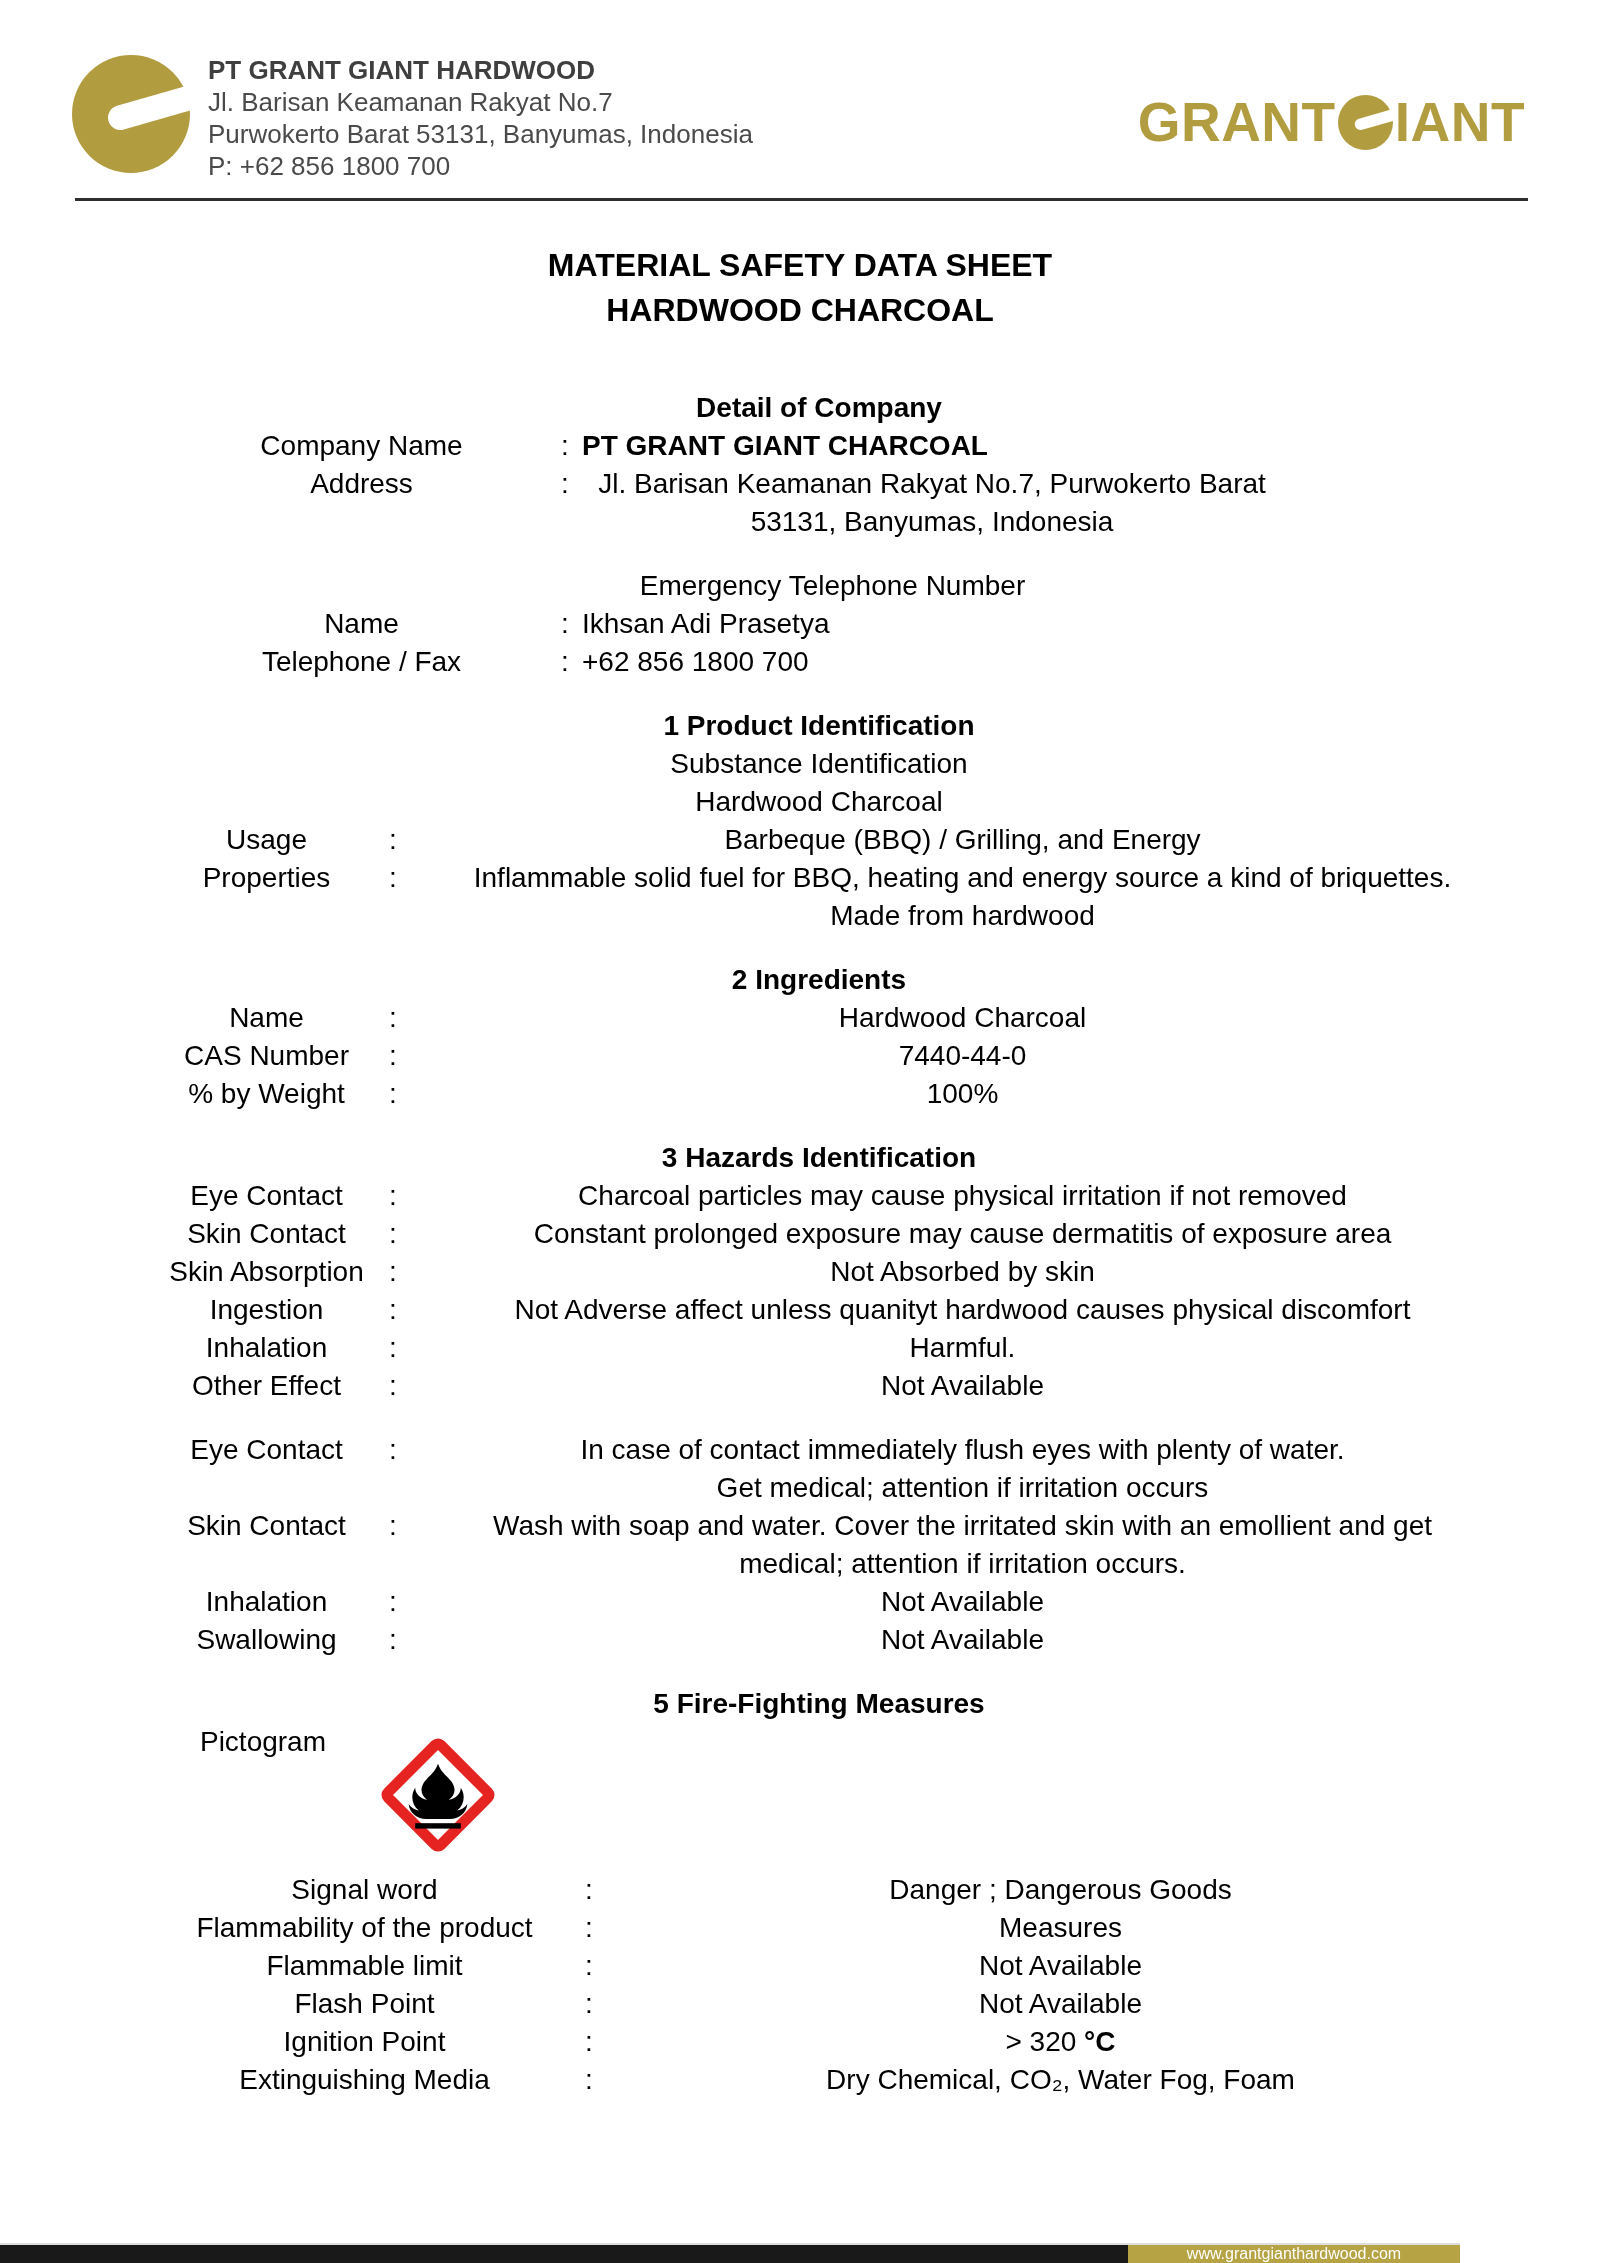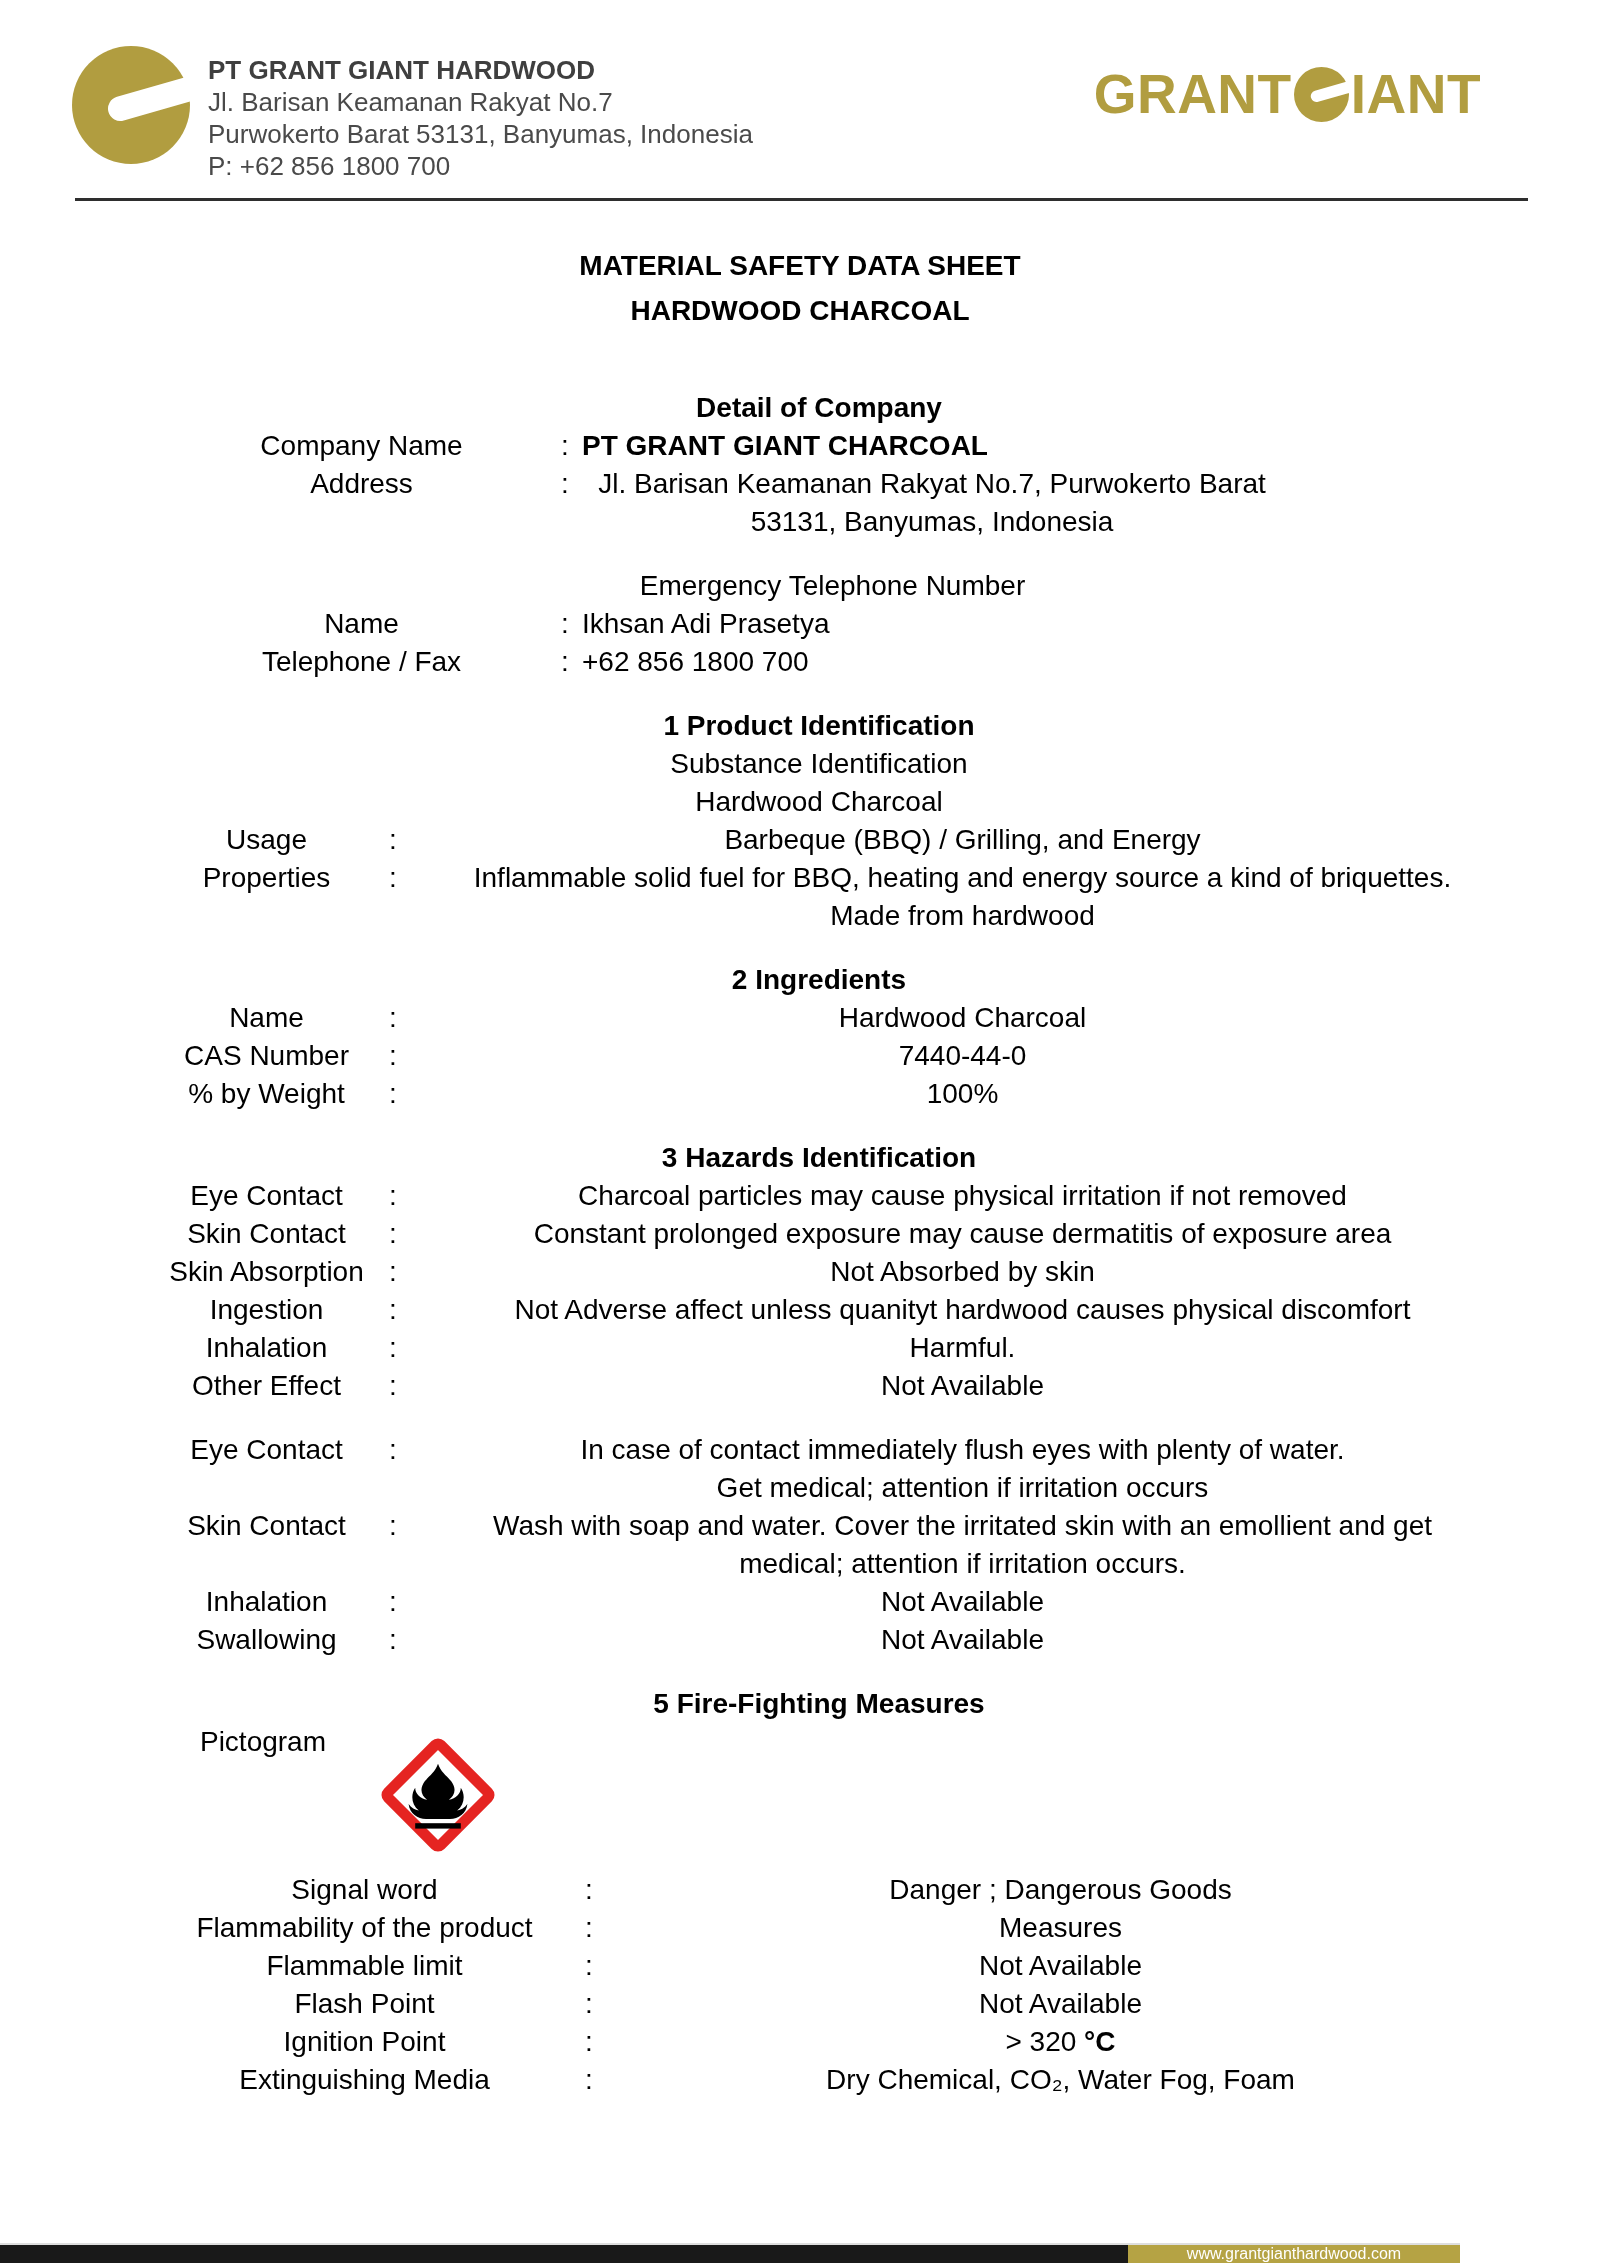--- a/index.html
+++ b/index.html
@@ -4,31 +4,31 @@
 <style>
   * { box-sizing: border-box; }
   html,body { margin:0; padding:0; }
   body {
     width:1600px; height:2263px; position:relative;
     background:#ffffff; color:#000;
     font-family:"Liberation Sans", sans-serif;
     overflow:hidden;
   }
   
-  .page-header { display:flex; align-items:flex-start; padding:46px 119px 0 72px; }
+  .page-header { display:flex; align-items:center; padding:46px 75px 0 72px; }
   .logo-mark { flex:none; }
   .logo-mark svg { width:118px; height:118px; display:block; }
   .company-block { margin-left:18px; padding-top:8px; font-size:26px; line-height:32px; color:#4a4a4a; }
   .company-name { font-weight:bold; color:#3f3f3f; }
   .wordmark { margin-left:auto; display:flex; align-items:center; margin-top:16px;
               color:#b19d40; font-weight:bold; font-size:55px; letter-spacing:0.5px; }
   .wordmark svg { width:55px; height:55px; display:block; margin:0 2px; }
   .header-rule { border:0; border-top:3px solid #2e2e2e; margin:16px 72px 0 75px; }
   
-  .doc-title { text-align:center; font-weight:bold; font-size:28px; line-height:45px; margin-top:42px; }
+  .doc-title { text-align:center; font-weight:bold; font-size:32px; line-height:45px; margin-top:42px; }
   
   .content { margin:0 110px 0 148px; font-size:28px; line-height:38px; }
   .section { margin-top:26px;text-align:center; }
   .first-section { margin-top:56px; }
   .sec-heading { font-weight:bold; }
   
   .d-row { display:flex; }
   .d-row .lab { flex:none; width:400px; padding-left:27px; }
   .d-row .col { flex:none; width:34px; }
   .d-row .val { flex:none; max-width:700px; }

